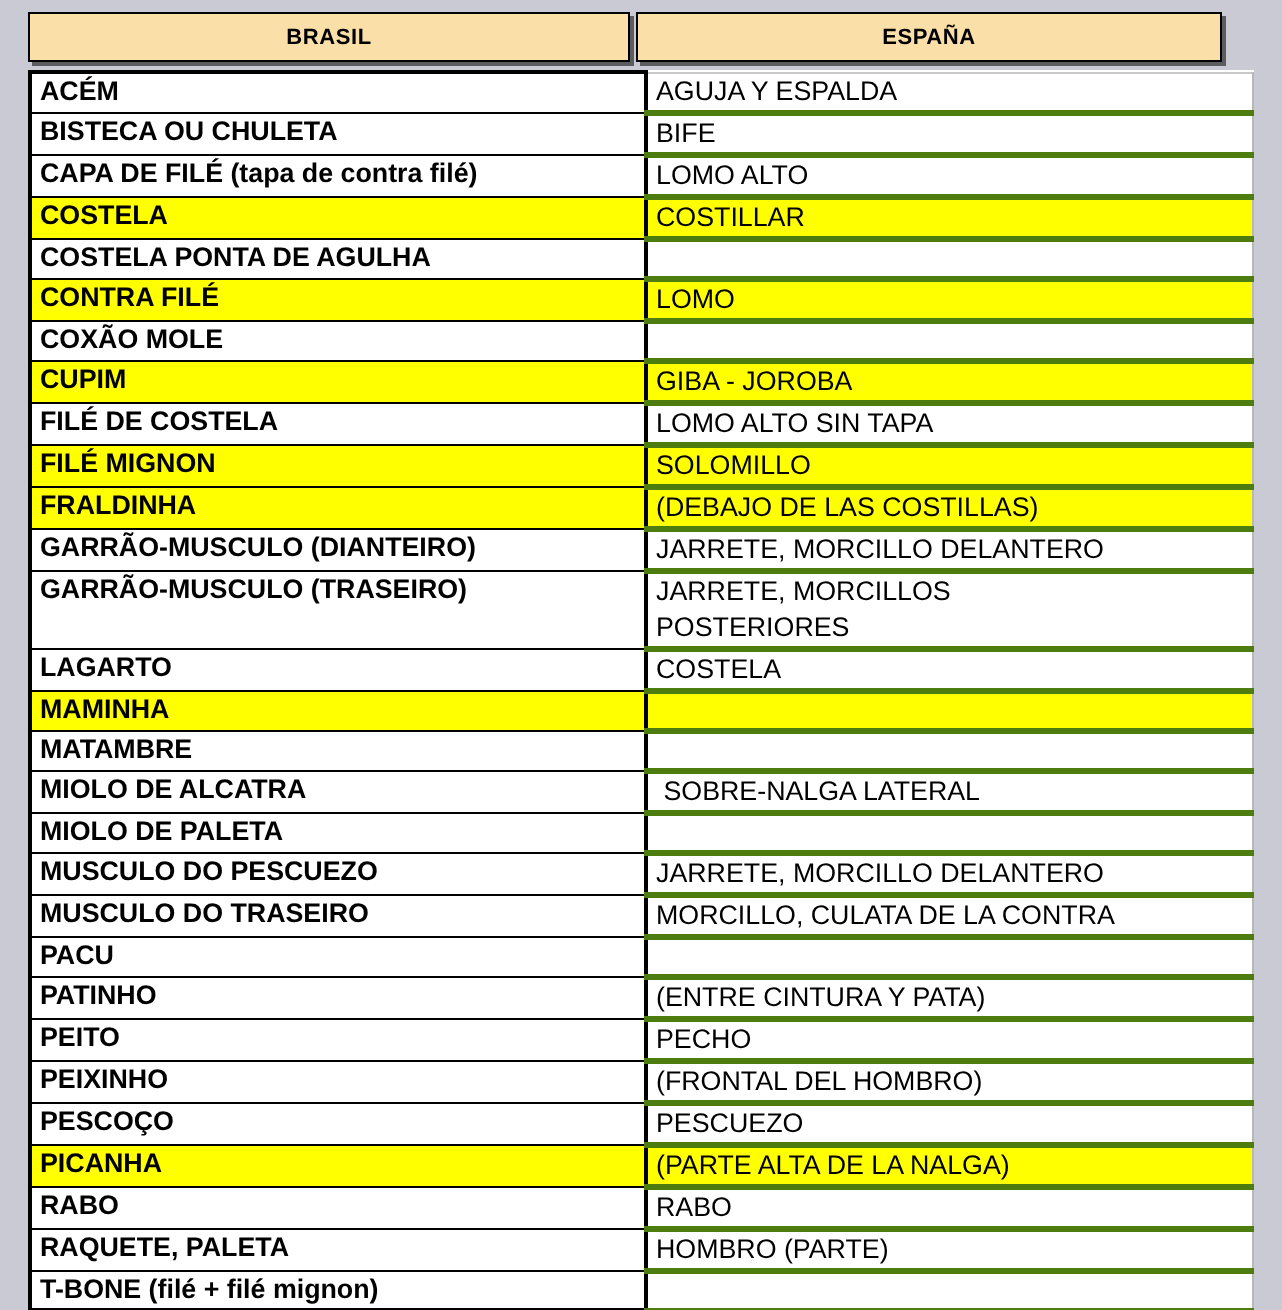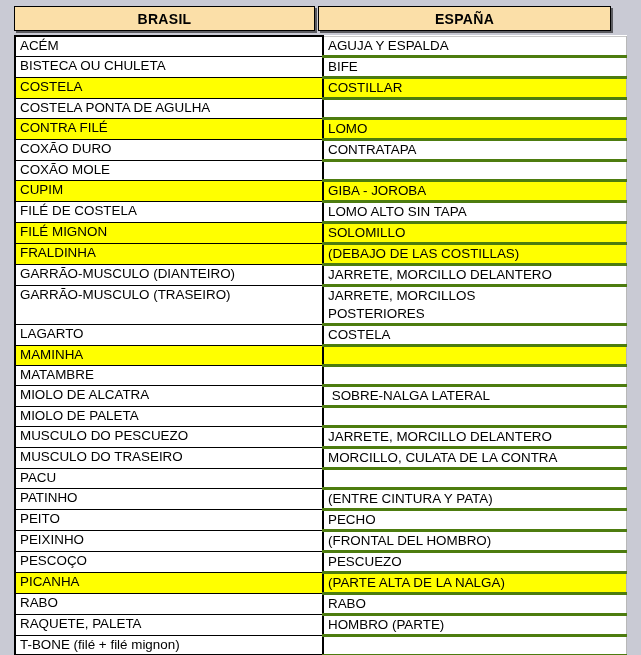--- a/index.html
+++ b/index.html
@@ -31,21 +31,21 @@
     box-sizing: border-box;
   }
   .hdr-cell {
     background: #fbdfa8;
     border: 1px solid #000000;
     box-shadow: 2px 2px 0 rgba(0,0,0,0.55);
     display: flex;
     align-items: center;
     justify-content: center;
     box-sizing: border-box;
-    font-size: 14px;
+    font-size: 11px;
     font-weight: bold;
     color: #000;
     letter-spacing: 0.3px;
   }
   .hdr-cell.left  { width: 301px; margin-right: 3px; }
   .hdr-cell.right { width: 293px; }
 
   
   .grid {
     position: absolute;
@@ -68,20 +68,21 @@
     line-height: 18px;
     white-space: pre-wrap;
     overflow: hidden;
   }
   .grid td.c1 {
     width: 300px;
     border-left: 2px solid #000;
     border-right: 2px solid #000;
     border-top: 1px solid #000;
     border-bottom: 1px solid #000;
+    font-weight: bold;
   }
   .grid td.c2 {
     width: 296px;
     border-left: none;
     border-right: 1px solid #b8b8b8;
     border-top: 1px solid #c8c8c8;
     border-bottom: 3px solid #4d7c0f;
   }
   .grid tr.hl td.c1,
   .grid tr.hl td.c2 { background: #ffff00; }
@@ -105,35 +106,35 @@
   <table class="grid">
     <tbody id="grid-body">
         <tr>
           <td class="c1">ACÉM</td>
           <td class="c2">AGUJA Y ESPALDA</td>
         </tr>
         <tr>
           <td class="c1">BISTECA OU CHULETA</td>
           <td class="c2">BIFE</td>
         </tr>
+        <tr>
+          <td class="c1">CAPA DE FILÉ (tapa de contra filé)</td>
+          <td class="c2">LOMO ALTO</td>
+        </tr>
         <tr class="hl">
           <td class="c1">COSTELA</td>
           <td class="c2">COSTILLAR</td>
         </tr>
         <tr>
           <td class="c1">COSTELA PONTA DE AGULHA</td>
           <td class="c2"></td>
         </tr>
         <tr class="hl">
           <td class="c1">CONTRA FILÉ</td>
           <td class="c2">LOMO</td>
-        </tr>
-        <tr>
-          <td class="c1">COXÃO DURO</td>
-          <td class="c2">CONTRATAPA</td>
         </tr>
         <tr>
           <td class="c1">COXÃO MOLE</td>
           <td class="c2"></td>
         </tr>
         <tr class="hl">
           <td class="c1">CUPIM</td>
           <td class="c2">GIBA - JOROBA</td>
         </tr>
         <tr>

